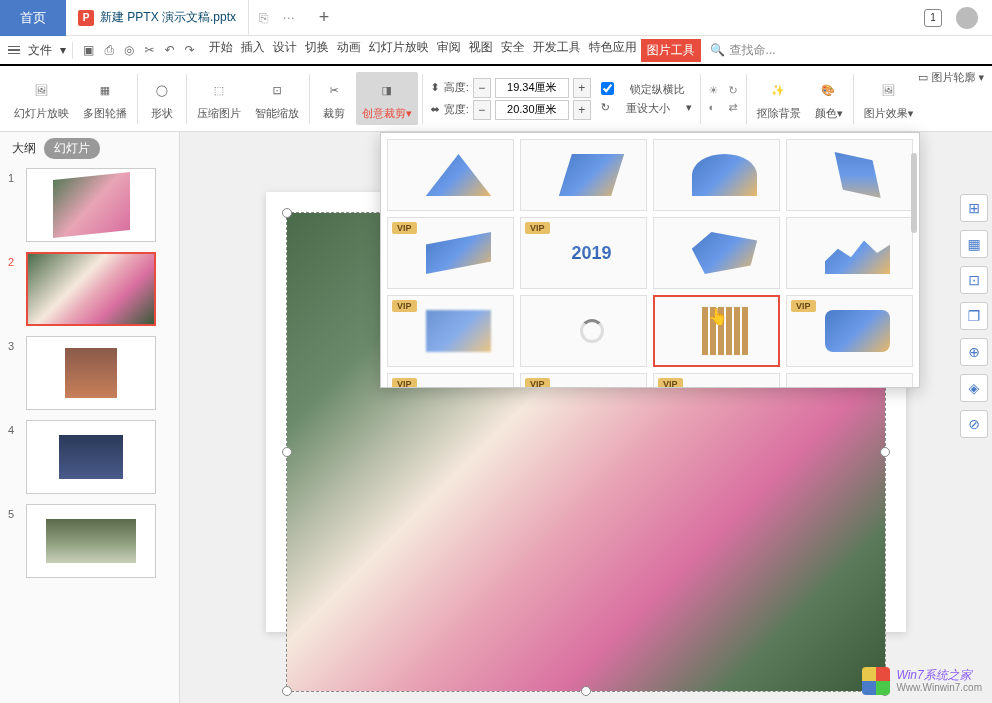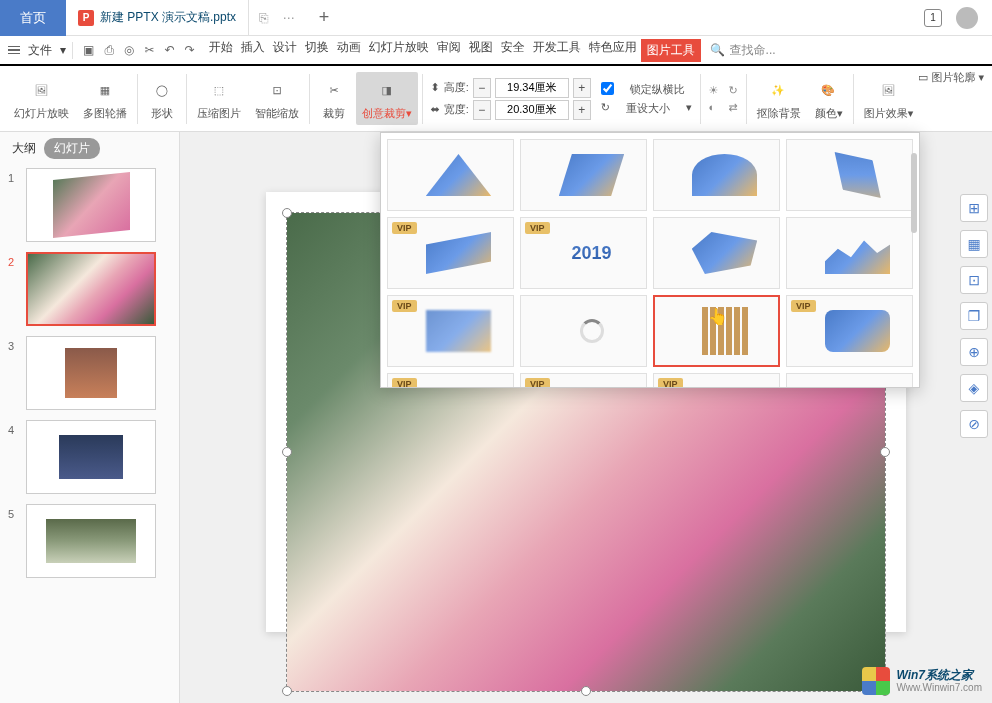--- a/index.html
+++ b/index.html
@@ -78,21 +78,21 @@
 .crop-scroll { position: absolute; right: 2px; top: 20px; width: 6px; height: 80px; background: #ccc; border-radius: 3px; }
 
 
 .side-tools { position: absolute; right: 0; top: 190px; width: 36px; display: flex; flex-direction: column; gap: 8px; padding: 4px; }
 .side-tool { width: 28px; height: 28px; border: 1px solid #ccc; border-radius: 3px; display: flex; align-items: center; justify-content: center; color: #4a7bc8; font-size: 14px; cursor: pointer; background: #fff; }
 
 
 .watermark { position: absolute; right: 10px; bottom: 8px; display: flex; align-items: center; gap: 6px; font-size: 12px; }
 .wm-logo { width: 28px; height: 28px; background: conic-gradient(#e84c3d 0 90deg, #4ac84a 90deg 180deg, #4a7bc8 180deg 270deg, #e8c84a 270deg 360deg); border-radius: 4px; }
 .wm-text { display: flex; flex-direction: column; line-height: 1.2; }
-.wm-title { color: #0c4a6e; font-weight: bold; font-style: italic; }
+.wm-title { color: #8b5cf6; font-weight: normal; font-style: italic; }
 .wm-url { color: #888; font-size: 10px; }
 </style>
 </head>
 <body>
 
 <div class="titlebar">
   <div class="tab-home">首页</div>
   <div class="tab-doc">
     <span class="doc-icon">P</span>
     <span class="doc-title">新建 PPTX 演示文稿.pptx</span>

